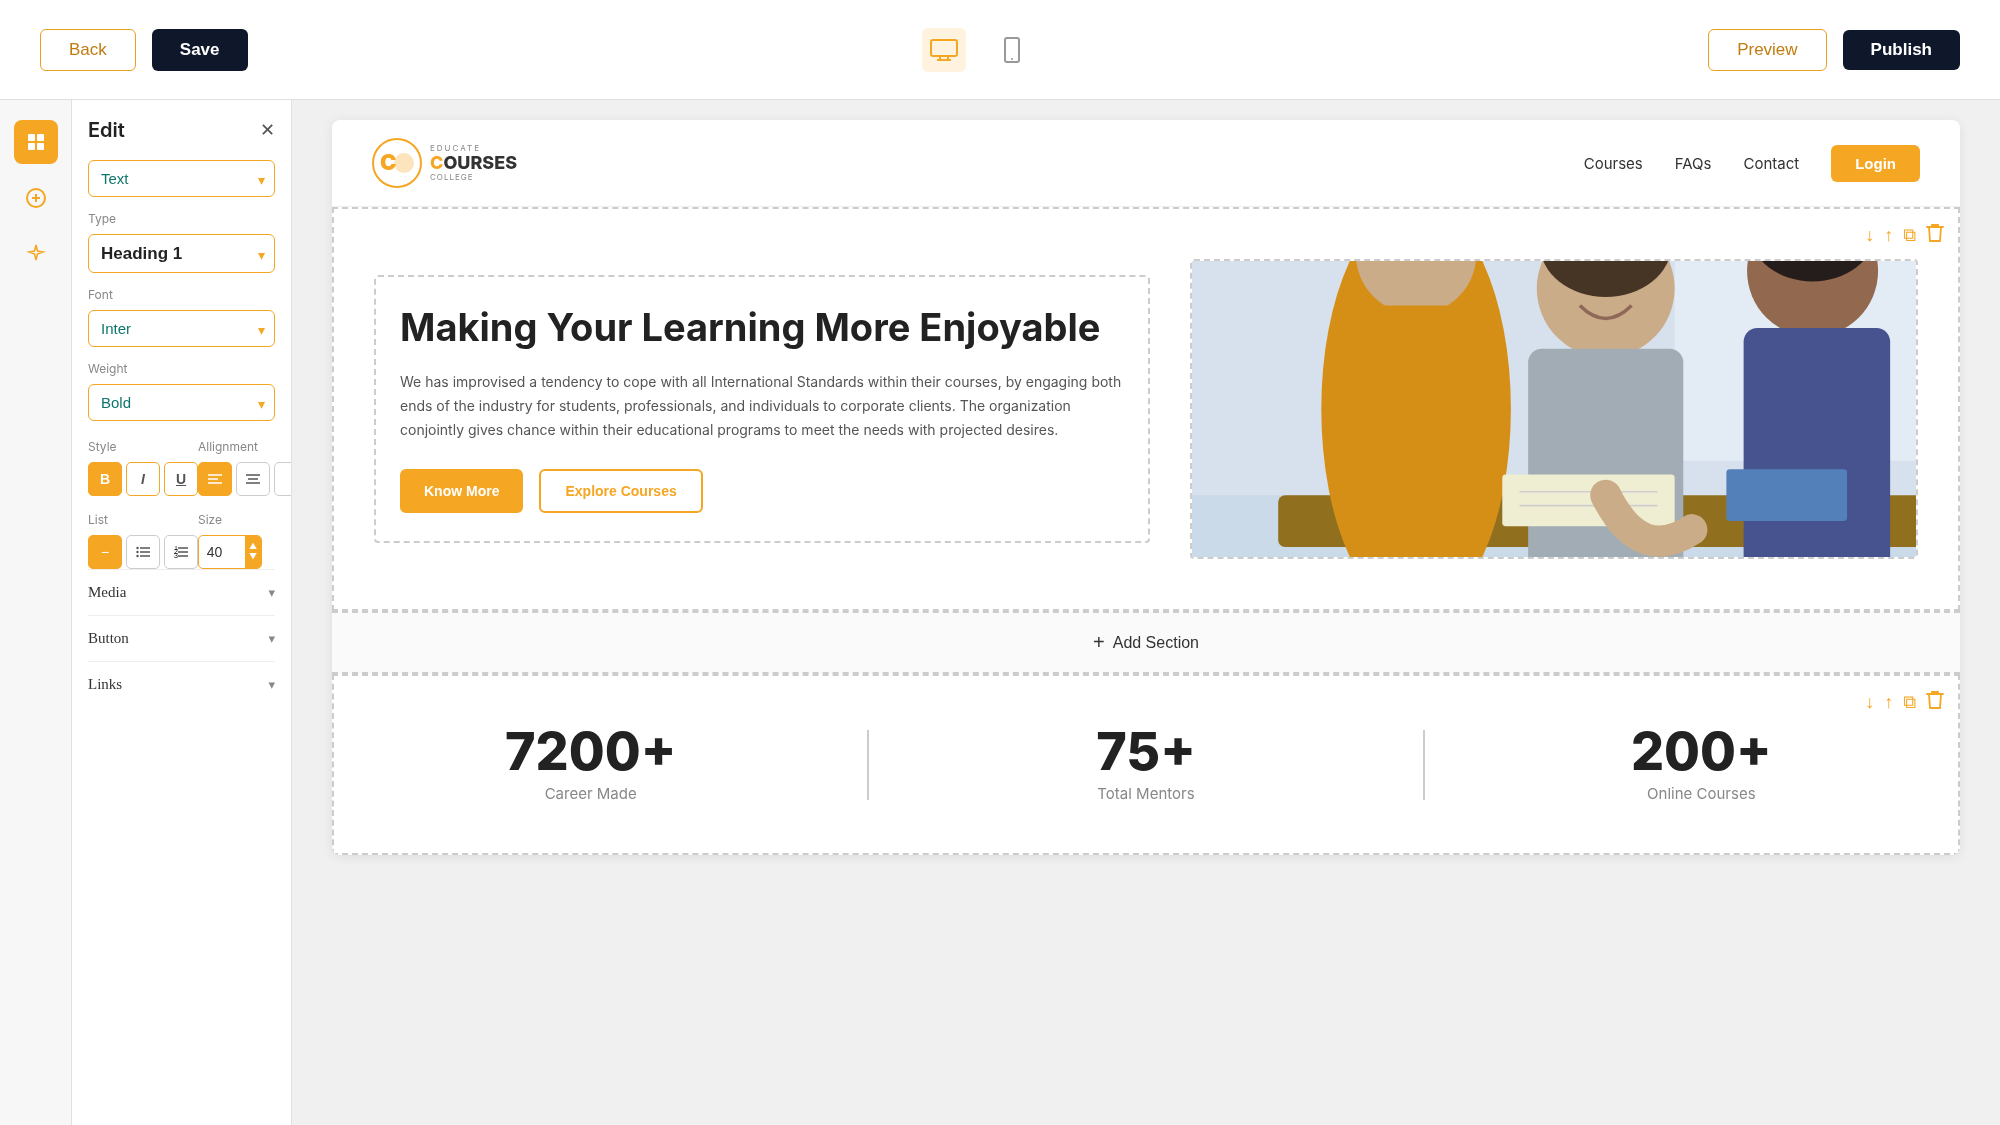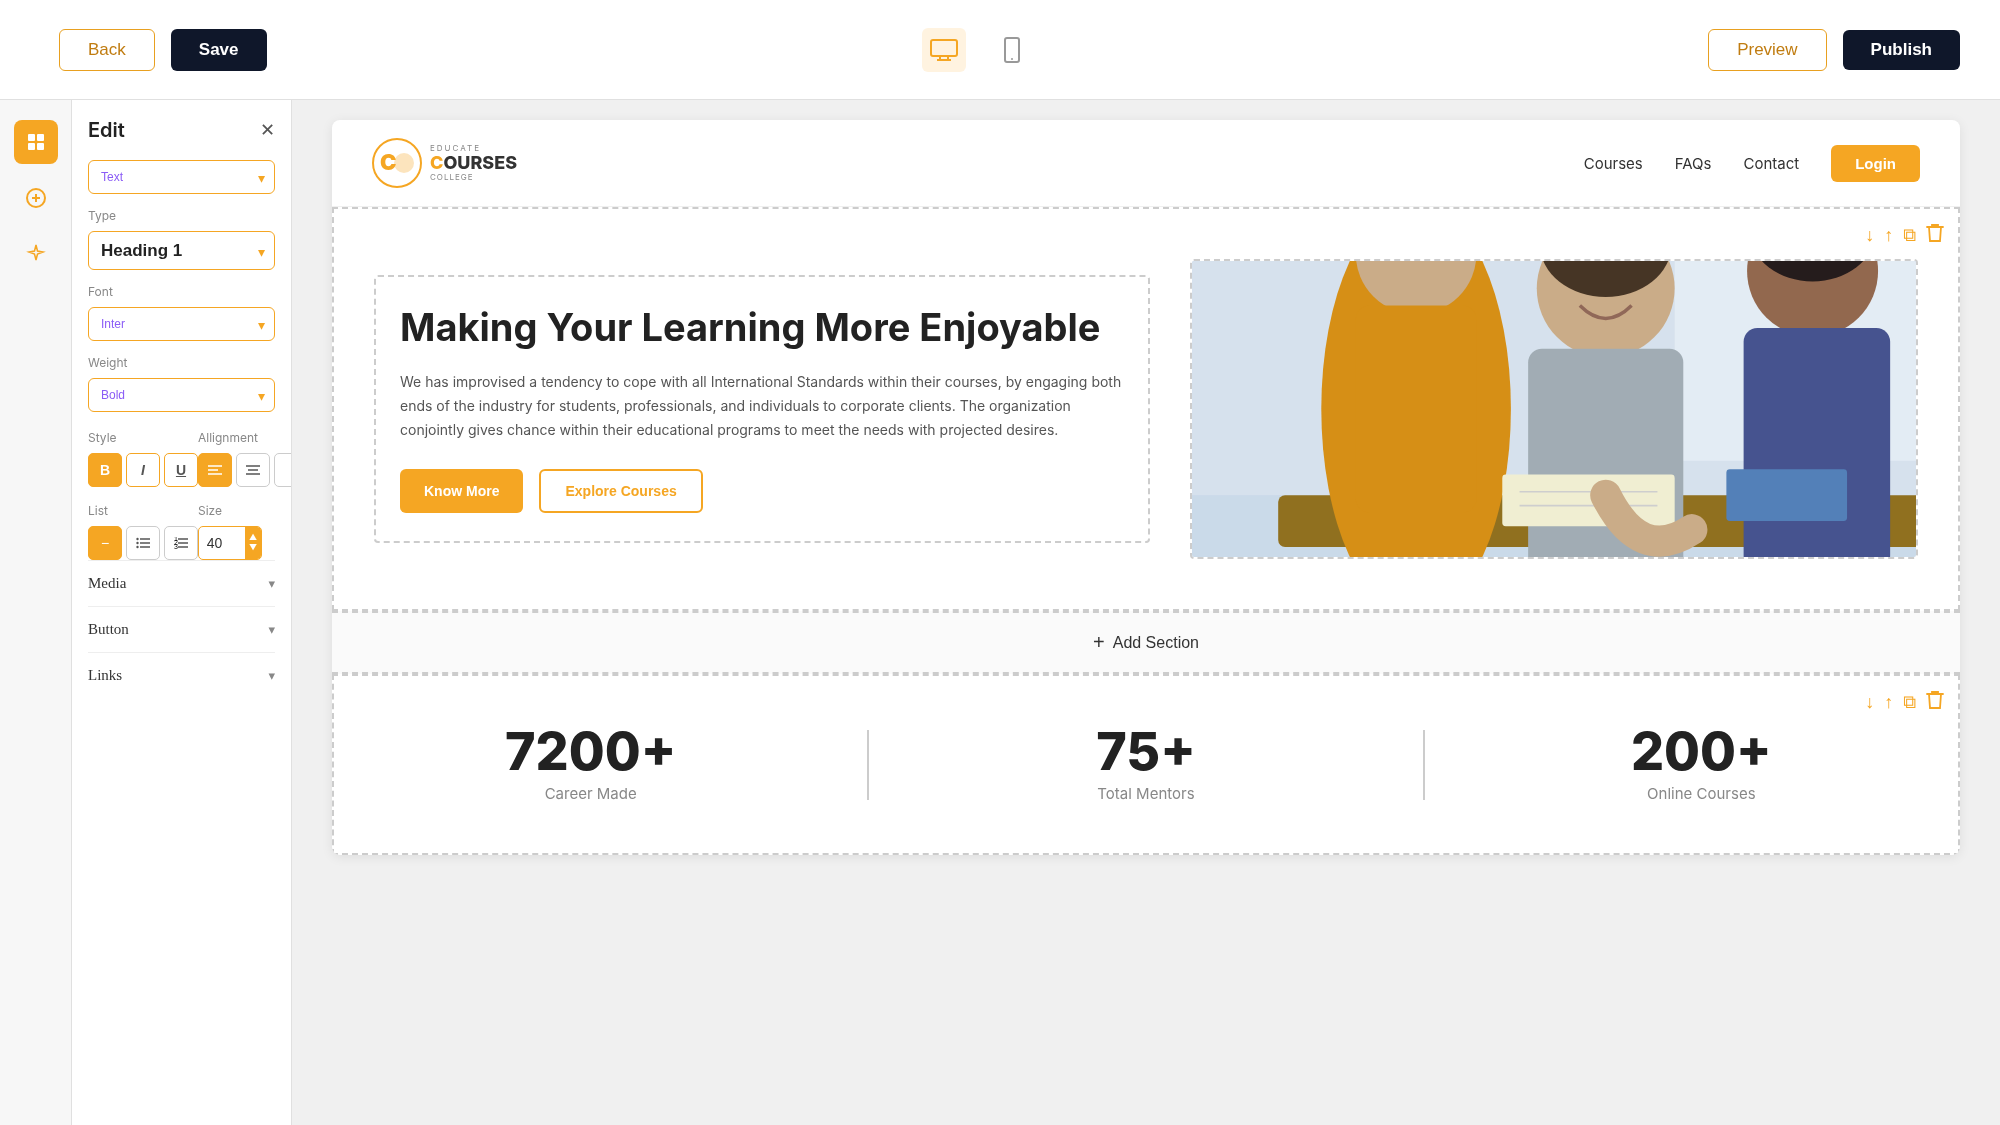--- a/index.html
+++ b/index.html
@@ -21,21 +21,20 @@
 
     .btn-outline {
       padding: 10px 28px;
       border: 1.5px solid #e8a020;
       background: #fff;
       color: #c07c10;
       border-radius: 6px;
       font-size: 17px;
       cursor: pointer;
       font-weight: 500;
-      margin-left: 19px;
     }
     .btn-orange {
       padding: 10px 28px;
       border: none;
       background: #0f172a;
       color: #fff;
       border-radius: 6px;
       font-size: 17px;
       cursor: pointer;
       font-weight: 600;
@@ -95,22 +94,22 @@
       margin-bottom: 18px;
     }
     .edit-panel-title { font-size: 20px; font-weight: 600; color: #222; }
     .close-btn { cursor: pointer; font-size: 18px; color: #555; background: none; border: none; }
 
     .dropdown-select {
       width: 100%;
       padding: 9px 12px;
       border: 1.5px solid #f5a623;
       border-radius: 6px;
-      font-size: 12px;
-      color: #8b5cf6;
+      font-size: 15px;
+      color: #0f766e;
       background: #fff;
       appearance: none;
       cursor: pointer;
       margin-bottom: 14px;
       font-weight: 500;
     }
     .dropdown-wrapper {
       position: relative;
       margin-bottom: 14px;
     }

